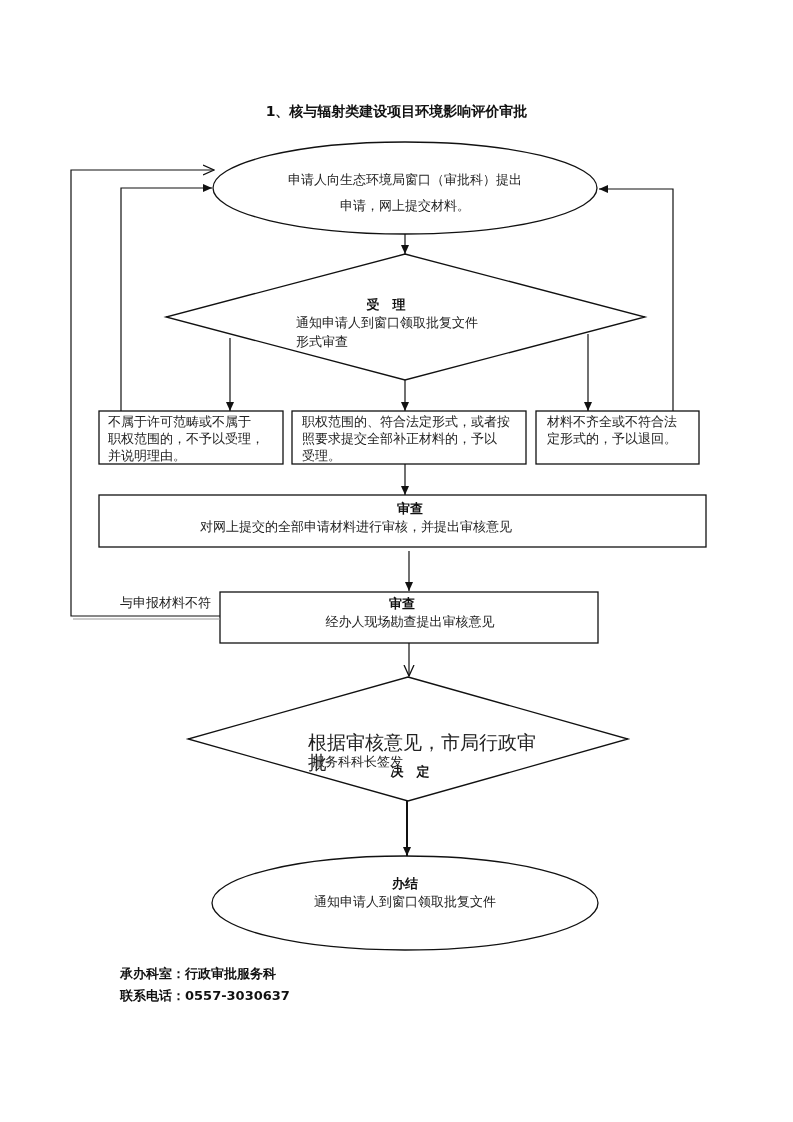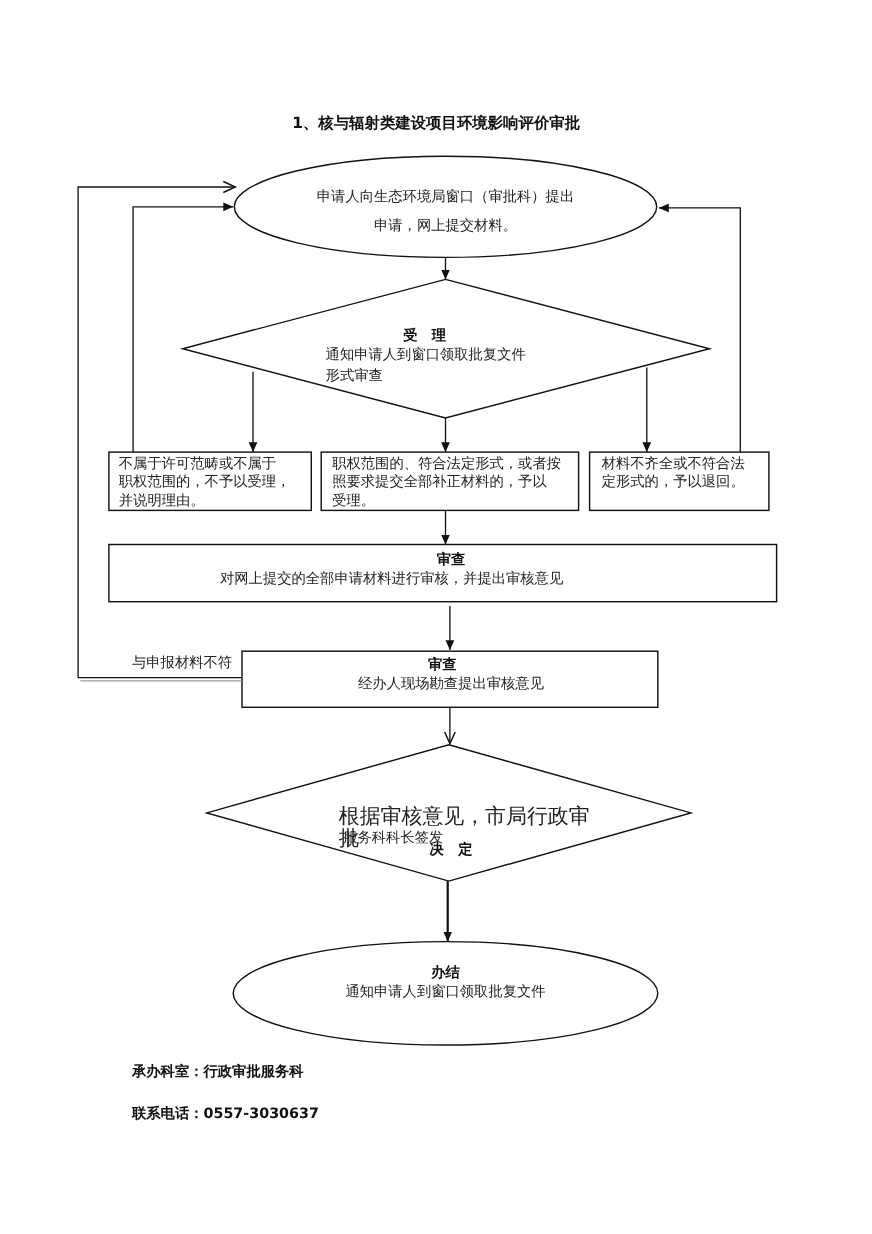--- a/index.html
+++ b/index.html
@@ -105,13 +105,13 @@
 <div class="txt center" style="left:260px; width:300px; top:612px;text-align:center;">经办人现场勘查提出审核意见</div>
 
 <div class="bold center" style="position:absolute; left:360px; width:100px; top:715px;margin-top:48px;">决　定</div>
 <div class="txt" style="left:308px; width:230px; top:732px; font-size:19px; line-height:20px;">根据审核意见，市局行政审批</div>
 <div class="txt" style="left:312px; width:200px; top:752px;">服务科科长签发</div>
 
 <div class="bold center" style="position:absolute; left:355px; width:100px; top:875px;">办结</div>
 <div class="txt center" style="left:260px; width:290px; top:892px;">通知申请人到窗口领取批复文件</div>
 
 <div class="footer" style="top:965px;">承办科室：行政审批服务科</div>
-<div class="footer" style="top:987px;margin-top:16px;">联系电话：0557-3030637</div>
+<div class="footer" style="top:987px;">联系电话：0557-3030637</div>
 
 </body></html>

